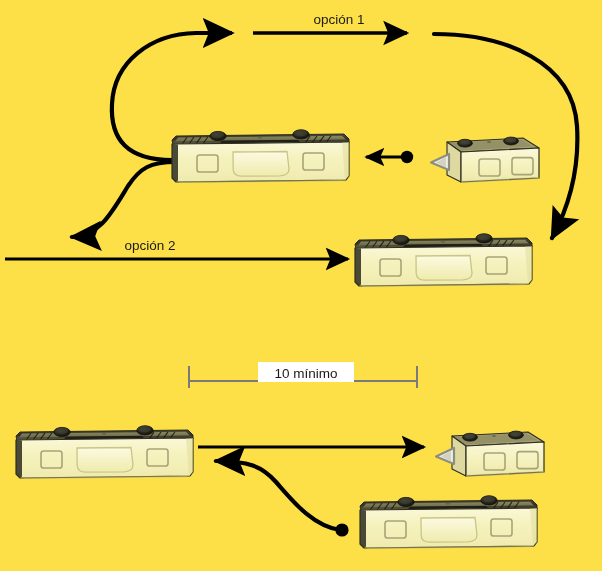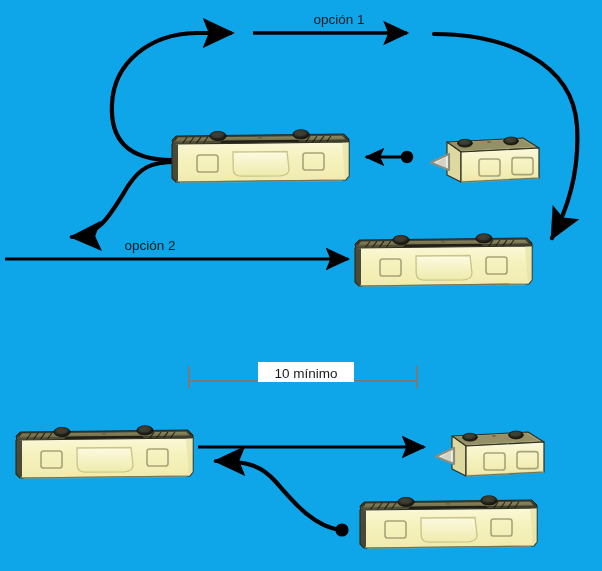--- a/index.html
+++ b/index.html
@@ -7,21 +7,21 @@
     padding: 0;
     background: #ffffff;
   }
   body {
     font-family: "Liberation Sans", sans-serif;
   }
   #diagram-root {
     position: relative;
     width: 602px;
     height: 571px;
-    background: #0ea5e9;
+    background: #fde047;
     overflow: hidden;
     text-decoration: underline;
   }
   #diagram-svg {
     position: absolute;
     top: 0;
     left: 0;
     width: 602px;
     height: 571px;
     display: block;

